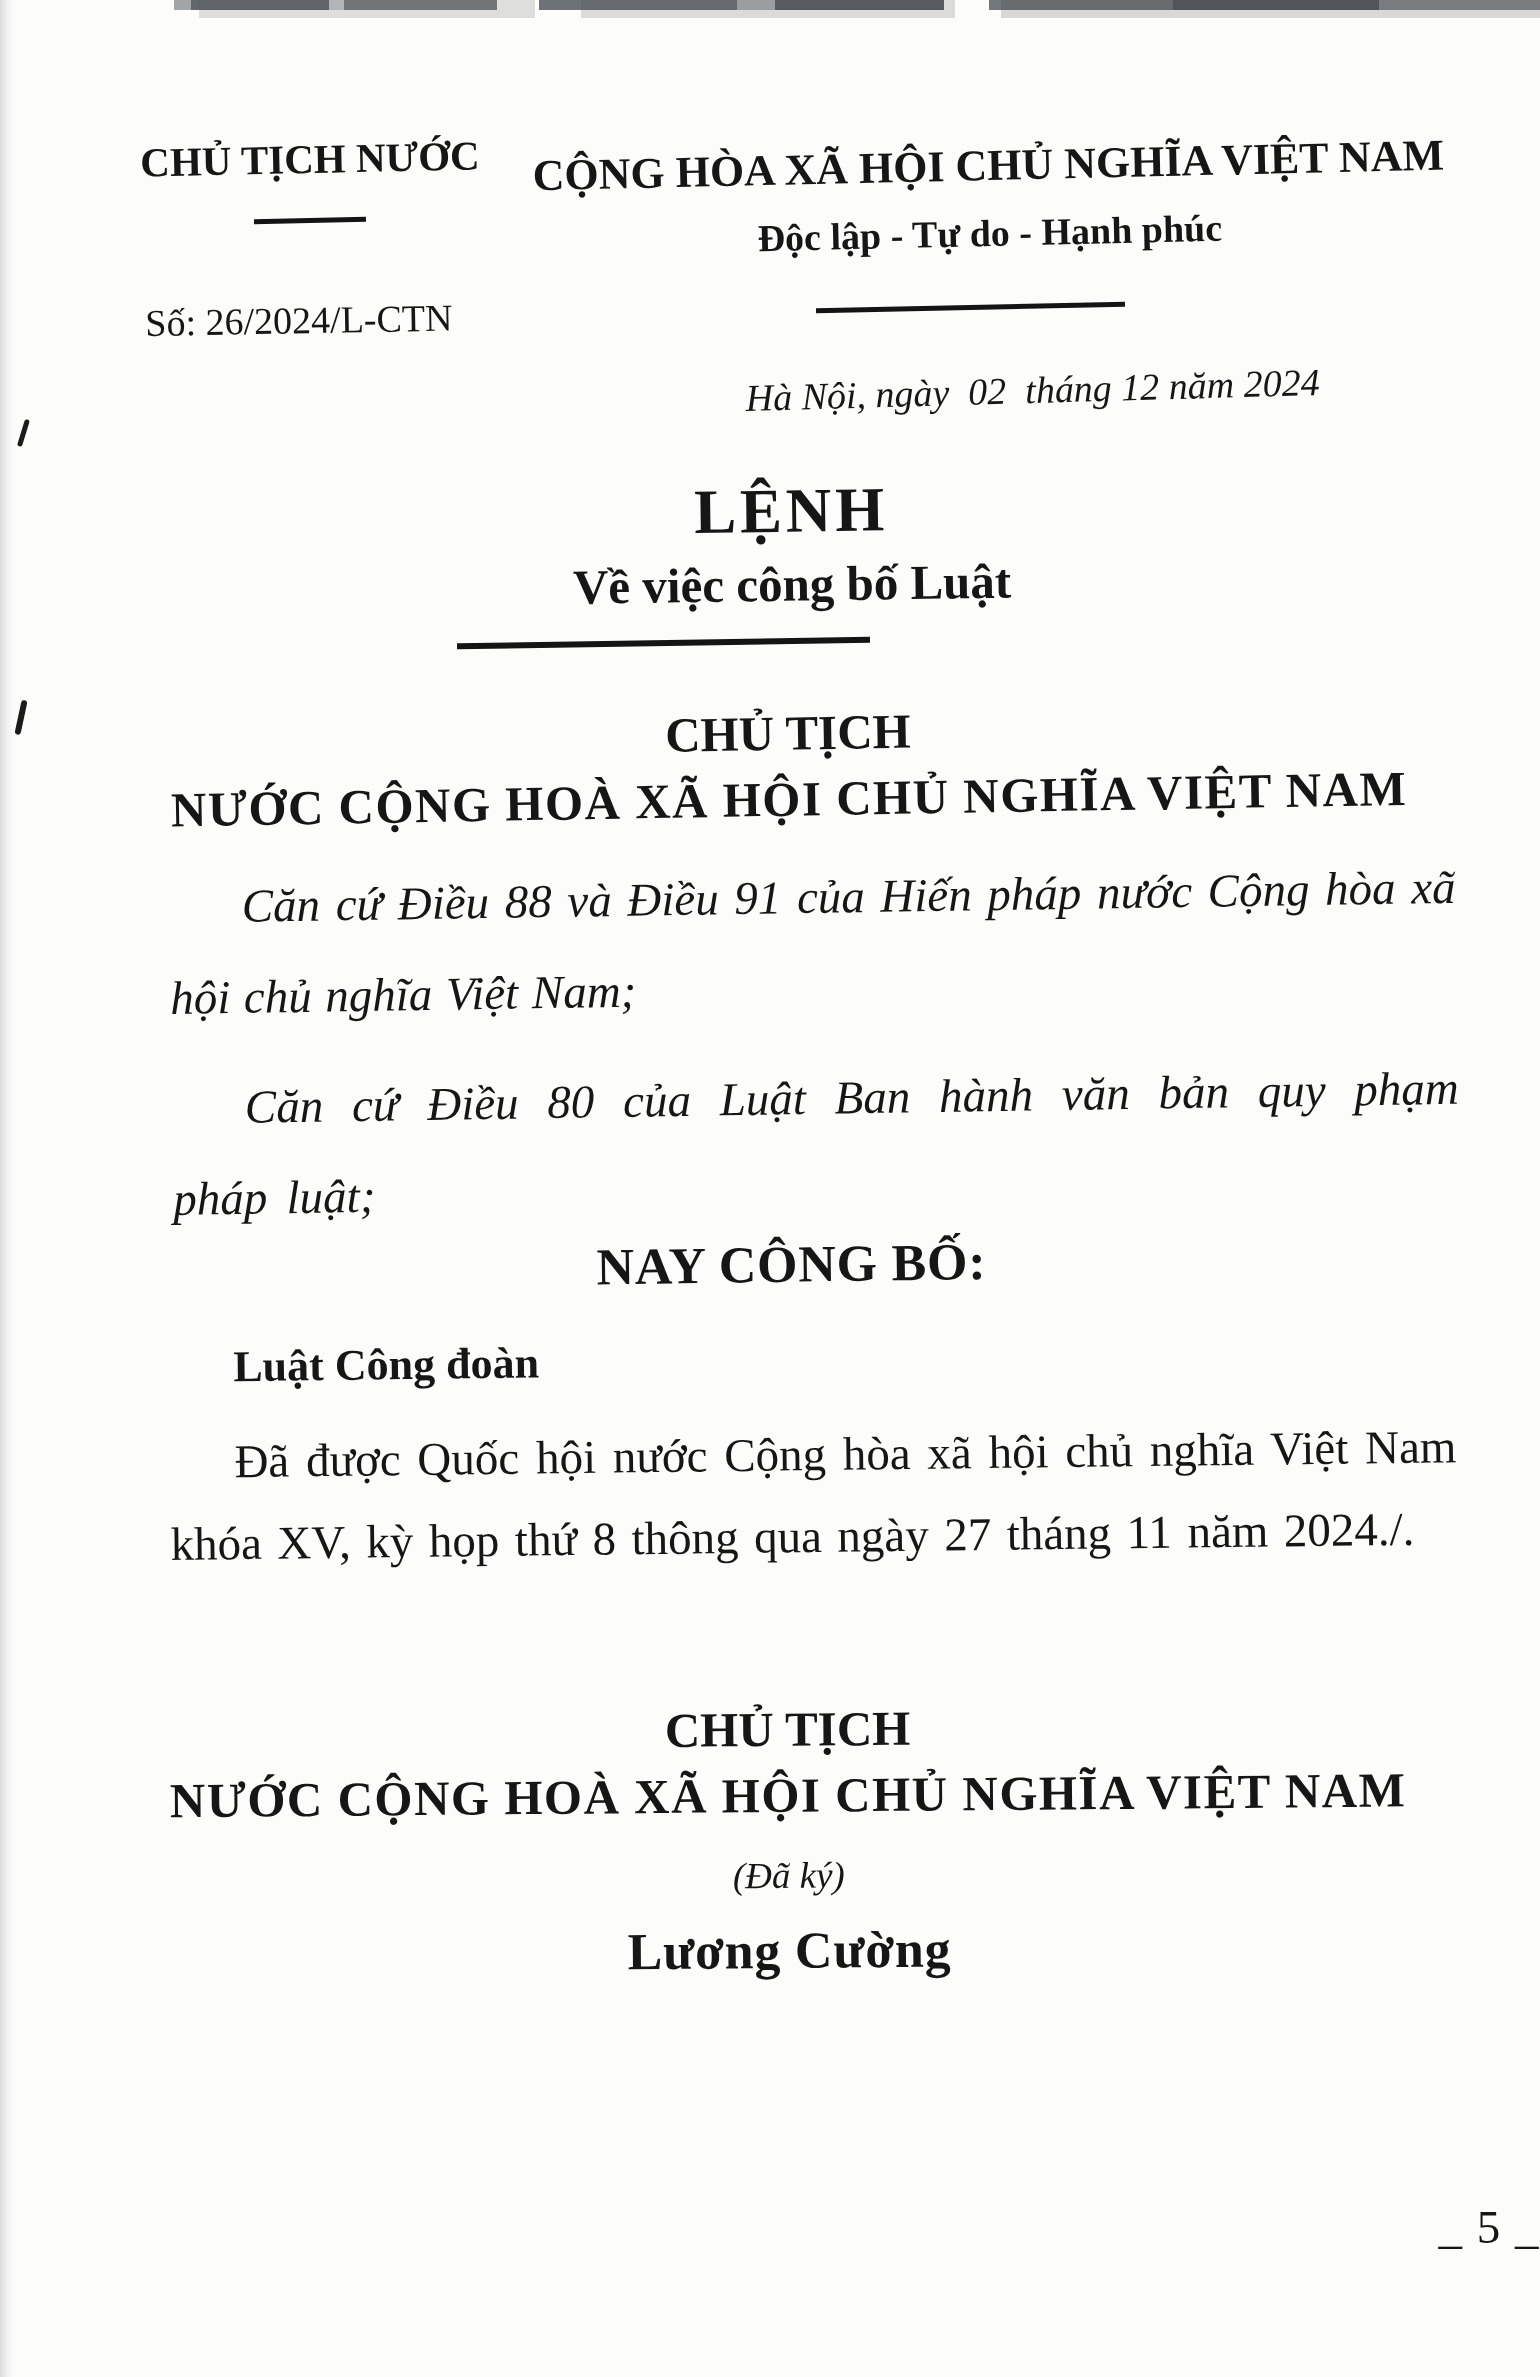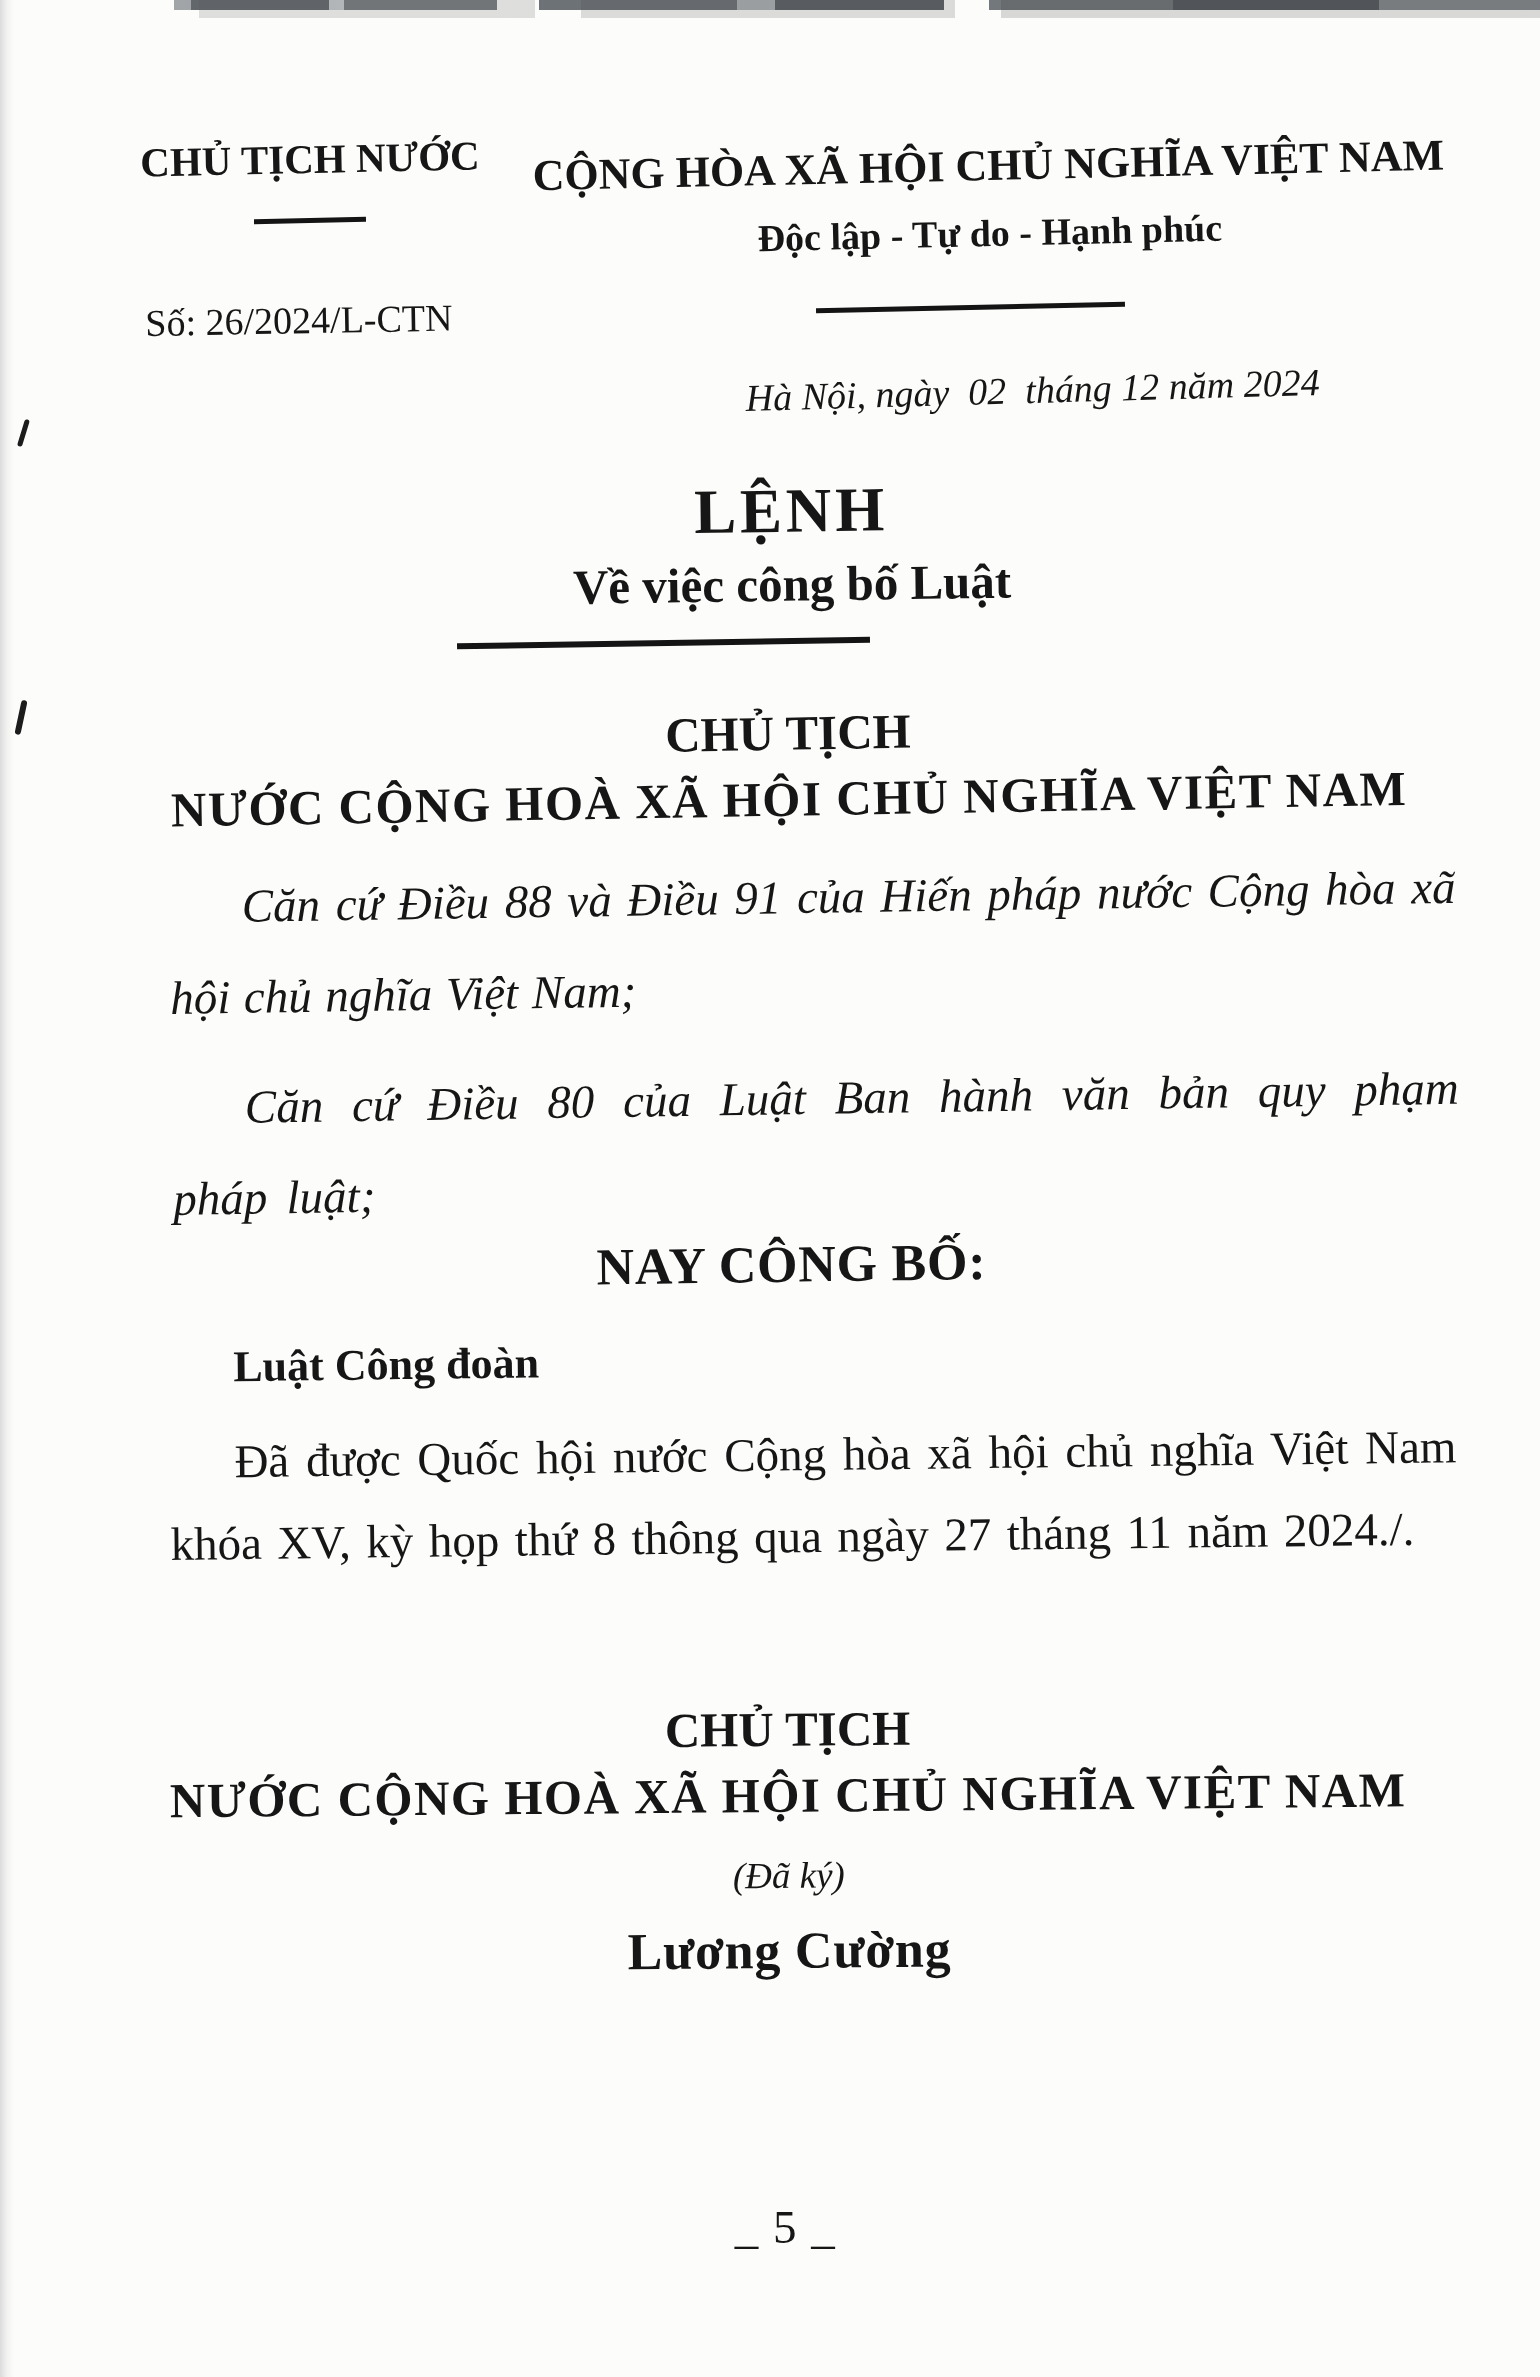--- a/index.html
+++ b/index.html
@@ -75,21 +75,21 @@
            text-align:justify;transform:rotate(-0.7deg);transform-origin:left top;}
   .law-name{font-weight:bold;font-size:44px;margin:0 0 27.5px 0;text-indent:65px;line-height:1.2;}
   .law-body{margin:0;text-indent:65px;word-spacing:.08em;}
 
   .sig-blk{left:0;right:0;top:1705px;text-align:center;padding-left:37px;transform:rotate(-0.5deg);}
   .sig-1{font-weight:bold;font-size:49px;line-height:1.0;}
   .sig-2{font-weight:bold;font-size:49px;letter-spacing:1.5px;margin-top:17px;line-height:1.0;white-space:nowrap;}
   .sig-note{font-style:italic;font-size:37px;margin-top:37px;line-height:1.0;}
   .sig-name{font-weight:bold;font-size:52px;letter-spacing:0.8px;margin-top:31px;line-height:1.0;}
 
-  .pageno{left:0;right:0;top:2200px;text-align:center;padding-left:31px;
+  .pageno{left:0;right:0;top:2200px;text-align:right;padding-left:31px;
           font-size:47px;letter-spacing:1.5px;}
 </style>
 </head>
 <body>
 
 <div class="page">
 
   <div class="scan-top"></div>
   <div class="scan-top2"></div>
   <div class="scan-left"></div>

